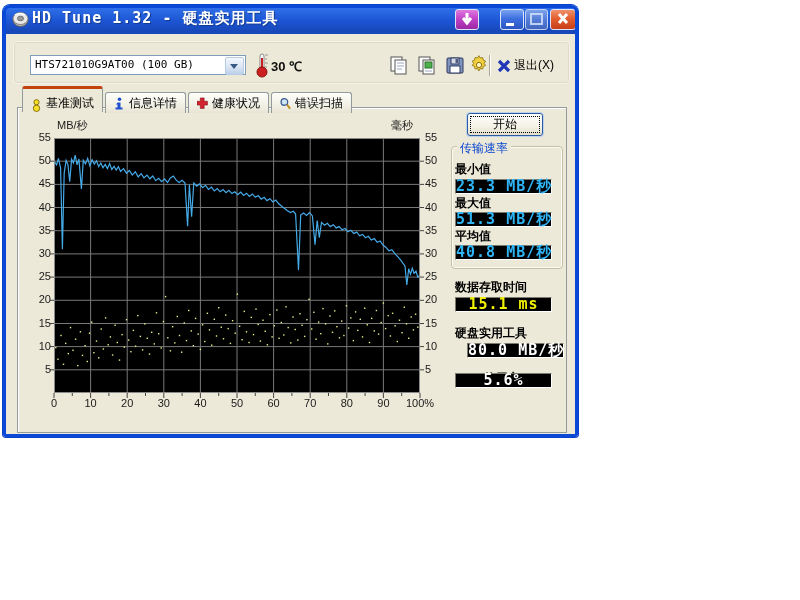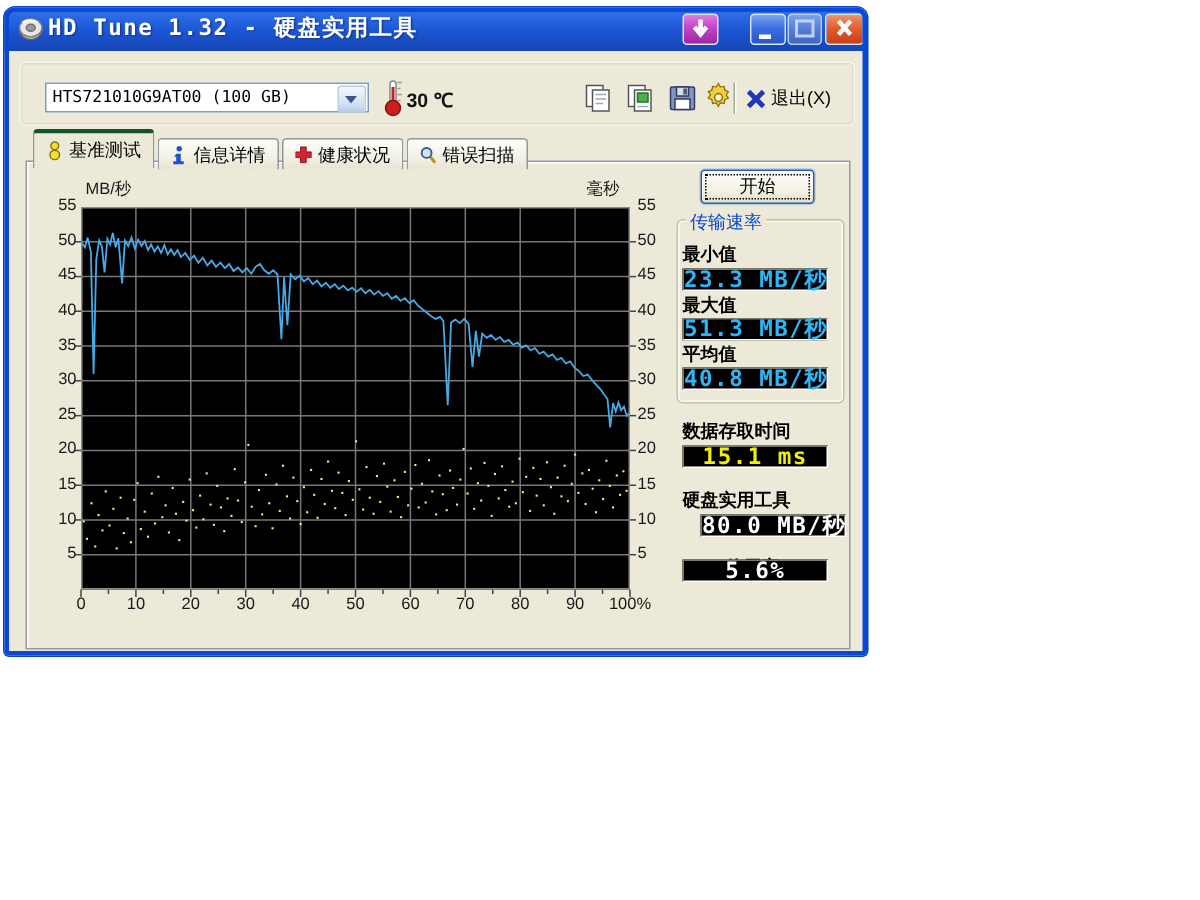--- a/index.html
+++ b/index.html
@@ -35,21 +35,21 @@
   .temp-text{position:absolute;left:268px;top:52px;font-size:13px;font-weight:bold;color:#101010;}
   .toolbtn{position:absolute;top:49px;width:24px;height:23px;border-radius:2px;}
   .tool-sep{position:absolute;left:486px;top:50px;width:1px;height:21px;background:#aca899;box-shadow:1px 0 0 #ffffff;}
   .exit-btn{position:absolute;left:494px;top:50px;height:21px;display:flex;align-items:center;gap:3px;}
   .exit-label{font-size:12px;color:#000;}
   
   .tabs{position:absolute;left:19px;top:81px;height:22px;display:flex;z-index:3;}
   .tab{position:relative;height:20px;margin-top:6px;padding:0 8px;border:1px solid #919b9c;border-bottom:none;
        border-radius:3px 3px 0 0;background:linear-gradient(180deg,#fefefb 0%,#f0eee1 70%,#e8e4d4 100%);
        font-size:12px;color:#000;display:flex;align-items:center;gap:4px;margin-right:2px;}
-  .tab.active{height:23px;margin-top:0px;background:#ece9d8;border-top:3px solid #14532d;z-index:4;}
+  .tab.active{height:23px;margin-top:0px;background:#ece9d8;border-top:3px solid #c2410c;z-index:4;align-items:flex-end;}
   .tab .ticon{width:11px;height:13px;display:inline-block;}
   .tab-panel{position:absolute;left:14px;top:102px;width:550px;height:326px;background:#ece9d8;
              border:1px solid #919b9c;box-shadow:inset 1px 1px 0 #ffffff;box-sizing:border-box;z-index:2;}
   
   .axis-title{position:absolute;font-size:11px;color:#1a1a1a;z-index:5;}
   .plot-wrap{position:absolute;left:51px;top:133px;width:366px;height:255px;background:#000;z-index:5;}
   .plot-wrap svg{overflow:visible;display:block;}
   .ytick,.xtick{position:absolute;font-size:11px;color:#1a1a1a;z-index:5;}
   .ytick{width:22px;text-align:right;}
   .xtick{transform:translateX(-50%);}

